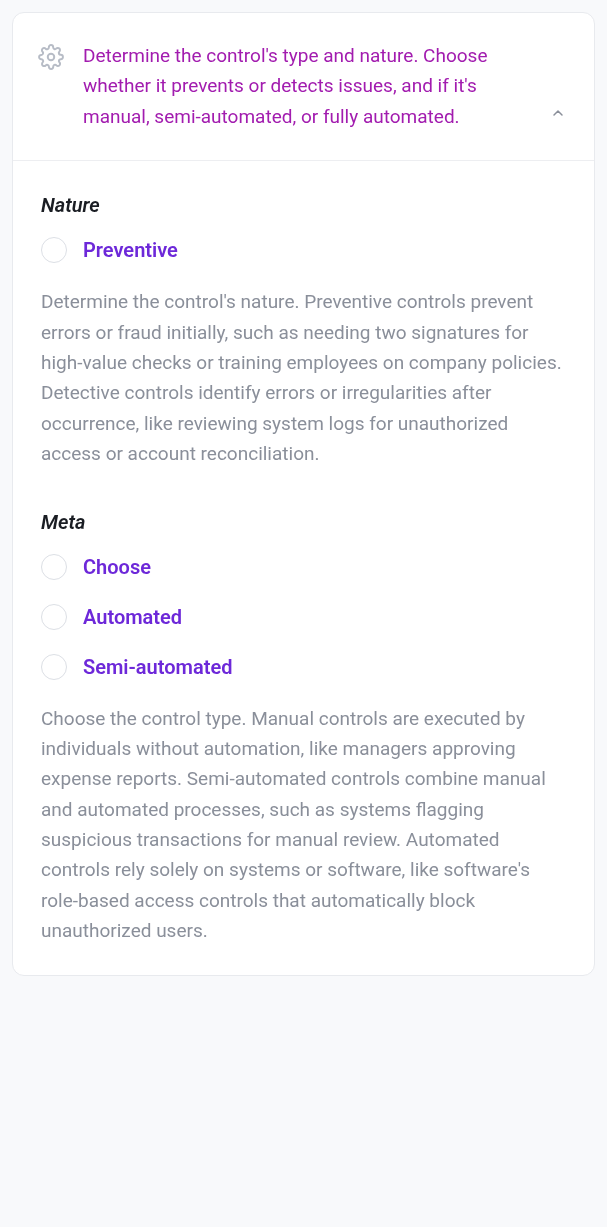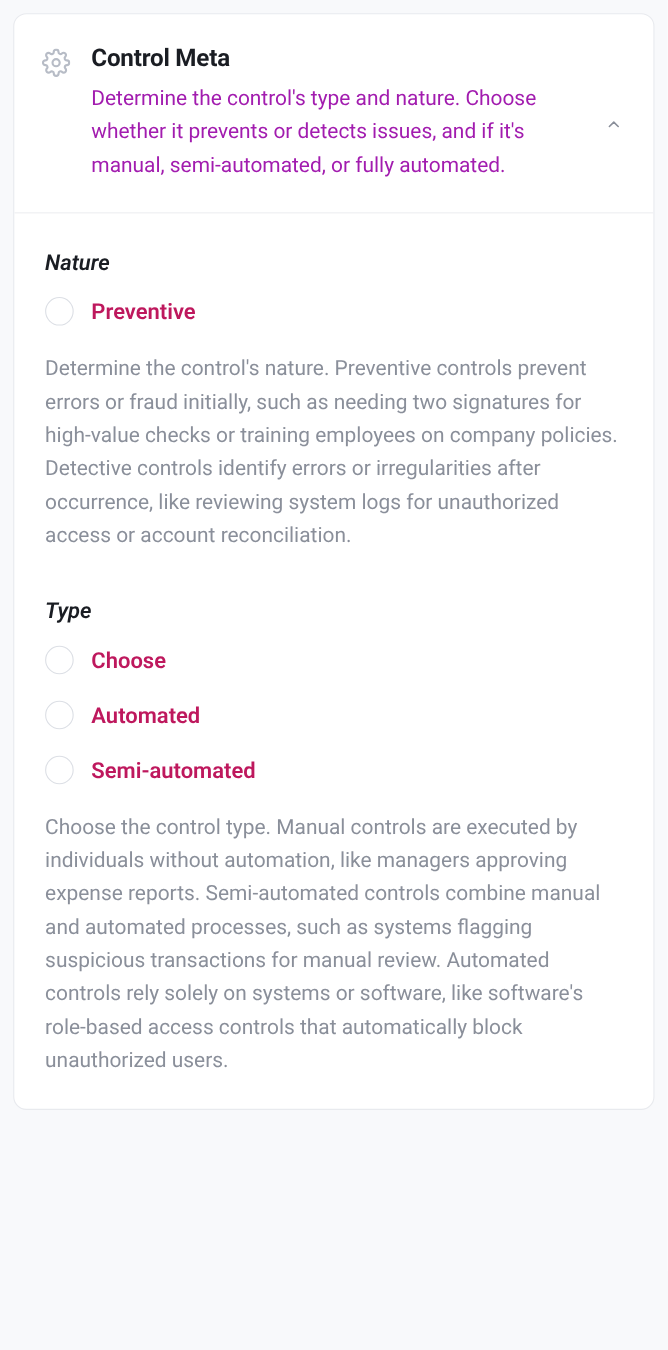--- a/index.html
+++ b/index.html
@@ -89,42 +89,41 @@
     width: 26px;
     height: 26px;
     border: 1.5px solid #dcdfe5;
     border-radius: 50%;
     flex-shrink: 0;
     background: #fff;
   }
   .radio-label {
     font-size: 20px;
     font-weight: 600;
-    color: #be185d;
+    color: #6d28d9;
   }
   .section-desc {
     font-size: 19px;
     line-height: 1.6;
     color: #8a8f9a;
     margin-top: 7px;
   }
 </style>
 </head>
 <body>
 
 <div class="card">
   <div class="card-header">
     <div class="header-icon">
       <svg width="26" height="26" viewBox="0 0 24 24" fill="none" stroke="#b7bcc6" stroke-width="1.8" stroke-linecap="round" stroke-linejoin="round">
         <circle cx="12" cy="12" r="3"></circle>
         <path d="M19.4 15a1.65 1.65 0 0 0 .33 1.82l.06.06a2 2 0 0 1 0 2.83 2 2 0 0 1-2.83 0l-.06-.06a1.65 1.65 0 0 0-1.82-.33 1.65 1.65 0 0 0-1 1.51V21a2 2 0 0 1-2 2 2 2 0 0 1-2-2v-.09A1.65 1.65 0 0 0 9 19.4a1.65 1.65 0 0 0-1.82.33l-.06.06a2 2 0 0 1-2.83 0 2 2 0 0 1 0-2.83l.06-.06a1.65 1.65 0 0 0 .33-1.82 1.65 1.65 0 0 0-1.51-1H3a2 2 0 0 1-2-2 2 2 0 0 1 2-2h.09A1.65 1.65 0 0 0 4.6 9a1.65 1.65 0 0 0-.33-1.82l-.06-.06a2 2 0 0 1 0-2.83 2 2 0 0 1 2.83 0l.06.06a1.65 1.65 0 0 0 1.82.33H9a1.65 1.65 0 0 0 1-1.51V3a2 2 0 0 1 2-2 2 2 0 0 1 2 2v.09a1.65 1.65 0 0 0 1 1.51 1.65 1.65 0 0 0 1.82-.33l.06-.06a2 2 0 0 1 2.83 0 2 2 0 0 1 0 2.83l-.06.06a1.65 1.65 0 0 0-.33 1.82V9a1.65 1.65 0 0 0 1.51 1H21a2 2 0 0 1 2 2 2 2 0 0 1-2 2h-.09a1.65 1.65 0 0 0-1.51 1z"></path>
       </svg>
     </div>
     <div class="header-text">
-      <div class="header-title">Control Meta</div>
       <div class="header-desc">Determine the control's type and nature. Choose whether it prevents or detects issues, and if it's manual, semi-automated, or fully automated.</div>
     </div>
     <div class="collapse-btn">
       <svg width="16" height="16" viewBox="0 0 24 24" fill="none" stroke="#8a8f9a" stroke-width="2.2" stroke-linecap="round" stroke-linejoin="round">
         <polyline points="18 15 12 9 6 15"></polyline>
       </svg>
     </div>
   </div>
 
   <div class="card-body">
@@ -135,21 +134,21 @@
       <div class="radio-item">
         <div class="radio-circle"></div>
         <div class="radio-label">Preventive</div>
       </div>
 
 
       <div class="section-desc">Determine the control's nature. Preventive controls prevent errors or fraud initially, such as needing two signatures for high-value checks or training employees on company policies. Detective controls identify errors or irregularities after occurrence, like reviewing system logs for unauthorized access or account reconciliation.</div>
     </div>
 
     <div class="section">
-      <div class="section-label">Type</div>
+      <div class="section-label">Meta</div>
 
       <div class="radio-item">
         <div class="radio-circle"></div>
         <div class="radio-label">Choose</div>
       </div>
 
       <div class="radio-item">
         <div class="radio-circle"></div>
         <div class="radio-label">Automated</div>
       </div>

